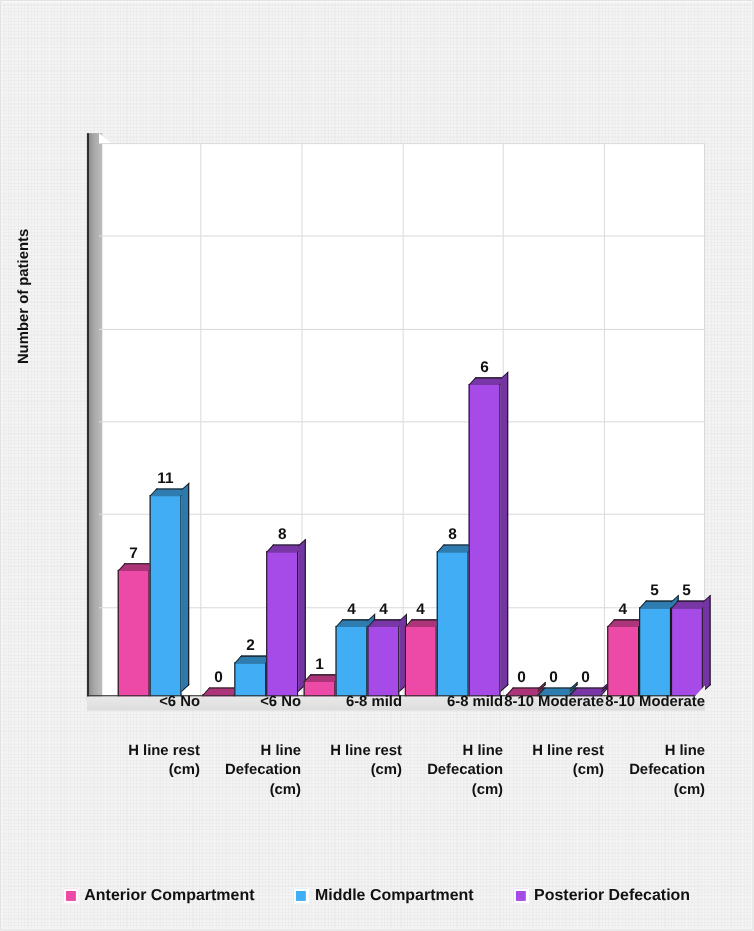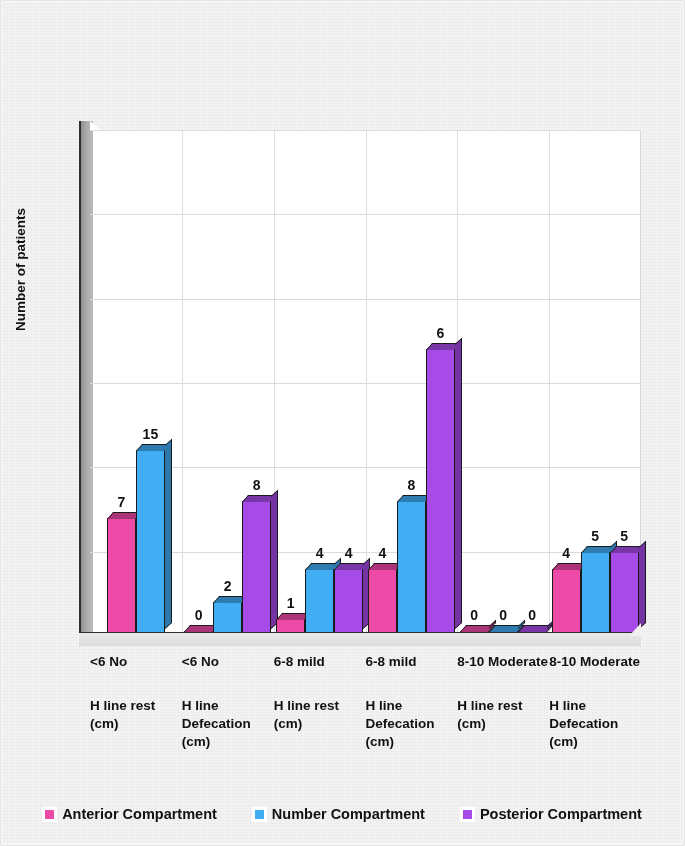--- a/index.html
+++ b/index.html
@@ -131,22 +131,22 @@
     bottom:100%;
     left:50%;
     transform:translate(-50%,-9px);
     font-size:14px;font-weight:bold;color:#111;
     white-space:nowrap;
   }
 
   
   .xcat{
     position:absolute;
-    top:652px;
-    text-align:left;
+    top:628px;
+    text-align:right;
     font-size:13.5px;font-weight:bold;color:#111;
     line-height:18px;
   }
   .xcat .cat-top{display:block;}
   .xcat .cat-bot{display:block;margin-top:26px;}
 
   
   #legend{
     position:absolute;
     left:0;right:0;
@@ -200,21 +200,21 @@
             <div class="bar" style="height: 118.067px; background: rgb(237, 73, 167);">
               <div class="cap" style="background: rgb(171, 53, 120);"></div>
               <div class="side" style="background: rgb(166, 51, 117);"></div>
               <div class="bar-label">7</div>
             </div>
           </div>
           <div class="bar-wrap">
             <div class="bar" style="height: 185.533px; background: rgb(65, 173, 245);">
               <div class="cap" style="background: rgb(47, 125, 176);"></div>
               <div class="side" style="background: rgb(46, 121, 172);"></div>
-              <div class="bar-label">15</div>
+              <div class="bar-label">11</div>
             </div>
           </div>
         </div>
         <div class="group" style="left: 102.833px; width: 91.8333px;">
           <div class="bar-wrap">
             <div class="bar" style="height: 5px; background: rgb(237, 73, 167);">
               <div class="cap" style="background: rgb(171, 53, 120);"></div>
               <div class="side" style="background: rgb(166, 51, 117);"></div>
               <div class="bar-label">0</div>
             </div>
@@ -359,20 +359,20 @@
       </div>
     </div>
 
   <div id="legend">
       <div class="legend-item">
         <span class="legend-swatch" style="background: rgb(237, 73, 167);"></span>
         <span class="legend-text">Anterior Compartment</span>
       </div>
       <div class="legend-item">
         <span class="legend-swatch" style="background: rgb(65, 173, 245);"></span>
-        <span class="legend-text">Number Compartment</span>
+        <span class="legend-text">Middle Compartment</span>
       </div>
       <div class="legend-item">
         <span class="legend-swatch" style="background: rgb(166, 75, 232);"></span>
-        <span class="legend-text">Posterior Compartment</span>
+        <span class="legend-text">Posterior Defecation</span>
       </div>
     </div>
 </div>
 
 </body></html>

